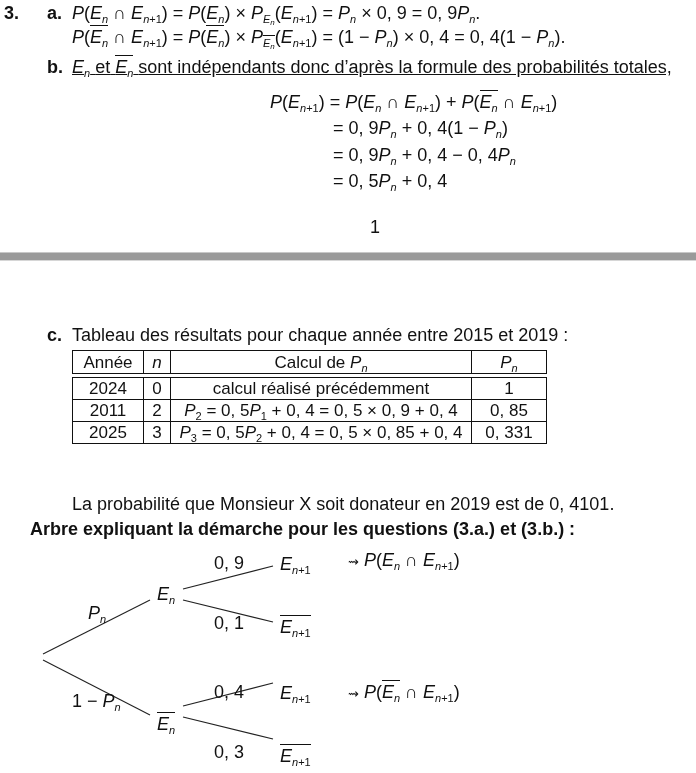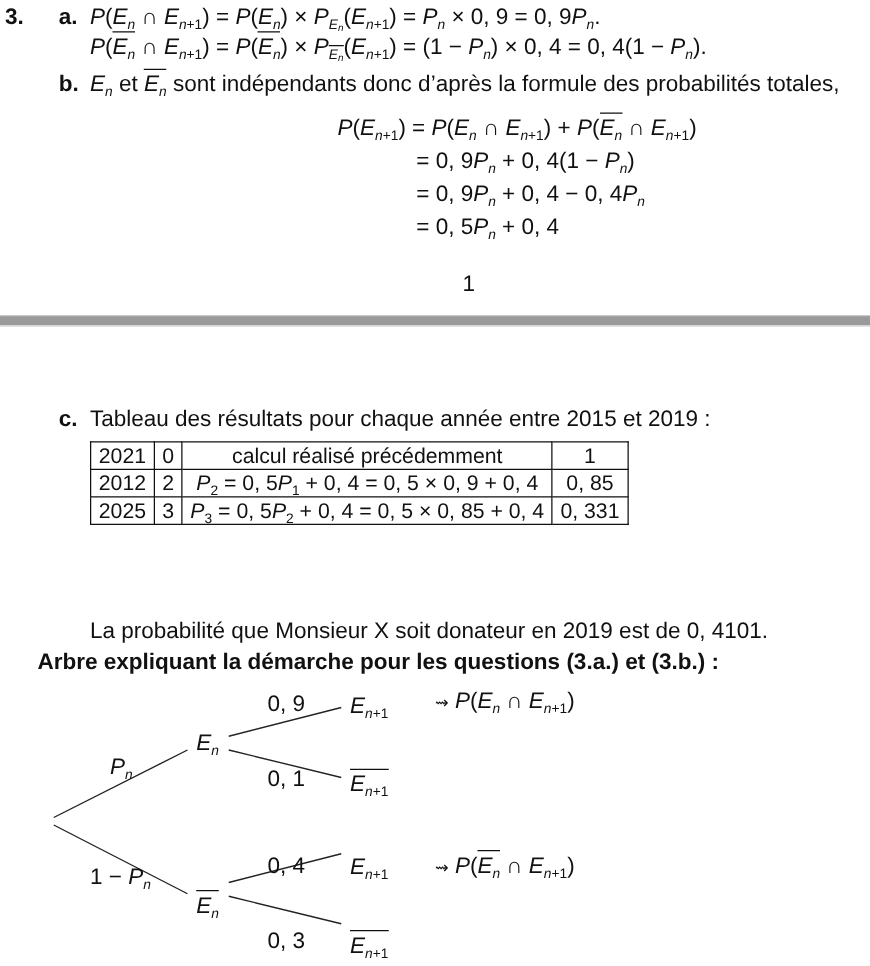--- a/index.html
+++ b/index.html
@@ -29,21 +29,21 @@
 
 <div class="abs b" style="left:47px;top:4px;">a.</div>
 <div class="abs" style="left:72px;top:4px;">
   <i>P</i>(<i>E<sub>n</sub></i> ∩ <i>E<sub>n</sub></i><sub>+1</sub>) = <i>P</i>(<i>E<sub>n</sub></i>) × <i>P</i><sub><i>E<sub style="font-size:8px;vertical-align:-2px">n</sub></i></sub>(<i>E<sub>n</sub></i><sub>+1</sub>) = <i>P<sub>n</sub></i> × 0, 9 = 0, 9<i>P<sub>n</sub></i>.
 </div>
 <div class="abs" style="left:72px;top:28px;">
   <i>P</i>(<span class="ovl"><i>E<sub>n</sub></i></span> ∩ <i>E<sub>n</sub></i><sub>+1</sub>) = <i>P</i>(<span class="ovl"><i>E<sub>n</sub></i></span>) × <i>P</i><sub><span class="ovl"><i>E<sub style="font-size:8px;vertical-align:-2px">n</sub></i></span></sub>(<i>E<sub>n</sub></i><sub>+1</sub>) = (1 − <i>P<sub>n</sub></i>) × 0, 4 = 0, 4(1 − <i>P<sub>n</sub></i>).
 </div>
 
 <div class="abs b" style="left:47px;top:58px;">b.</div>
-<div class="abs" style="left:72px;top:58px;">
+<div class="abs" style="left:72px;top:58px;text-decoration:underline;">
   <i>E<sub>n</sub></i> <span>et</span> <span class="ovl"><i>E<sub>n</sub></i></span> <span>sont indépendants donc d’après la formule des probabilités totales,</span>
 </div>
 
 <div class="abs" style="left:270px;top:93px;">
   <i>P</i>(<i>E<sub>n</sub></i><sub>+1</sub>) = <i>P</i>(<i>E<sub>n</sub></i> ∩ <i>E<sub>n</sub></i><sub>+1</sub>) + <i>P</i>(<span class="ovl"><i>E<sub>n</sub></i></span> ∩ <i>E<sub>n</sub></i><sub>+1</sub>)
 </div>
 <div class="abs" style="left:333px;top:119px;">
   = 0, 9<i>P<sub>n</sub></i> + 0, 4(1 − <i>P<sub>n</sub></i>)
 </div>
 <div class="abs" style="left:333px;top:146px;">
@@ -55,31 +55,37 @@
 
 <div class="abs" style="left:370px;top:218px;">1</div>
 
 <div class="divider"></div>
 
 <div class="abs b" style="left:47px;top:326px;">c.</div>
 <div class="abs" style="left:72px;top:326px;">Tableau des résultats pour chaque année entre 2015 et 2019 :</div>
 
 <table class="res">
   <tbody>
+      <tr class="head">
+    <td class="c-year">Année</td>
+    <td class="c-n"><i>n</i></td>
+    <td class="c-calc">Calcul de <i>P<sub>n</sub></i></td>
+    <td class="c-p"><i>P<sub>n</sub></i></td>
+  </tr>
   <tr class="gap">
         <td colspan="4"></td>
       </tr>
   <tr>
-    <td>2021</td>
+    <td>2024</td>
     <td>0</td>
     <td>calcul réalisé précédemment</td>
     <td>1</td>
   </tr>
   <tr>
-    <td>2012</td>
+    <td>2011</td>
     <td>2</td>
     <td><i>P</i><sub>2</sub> = 0, 5<i>P</i><sub>1</sub> + 0, 4 = 0, 5 × 0, 9 + 0, 4</td>
     <td>0, 85</td>
   </tr>
   <tr>
     <td>2025</td>
     <td>3</td>
     <td><i>P</i><sub>3</sub> = 0, 5<i>P</i><sub>2</sub> + 0, 4 = 0, 5 × 0, 85 + 0, 4</td>
     <td>0, 331</td>
   </tr>

